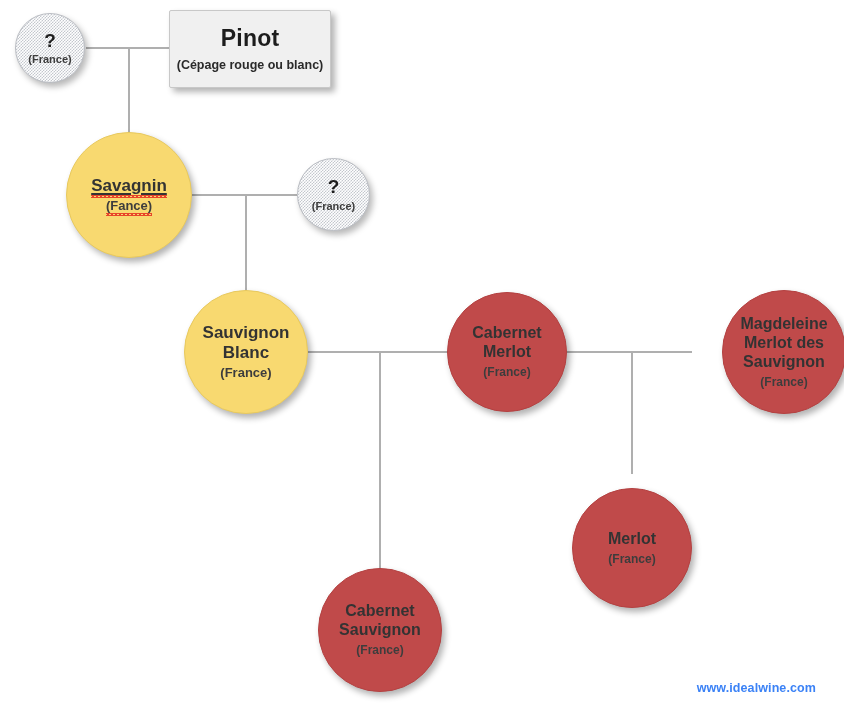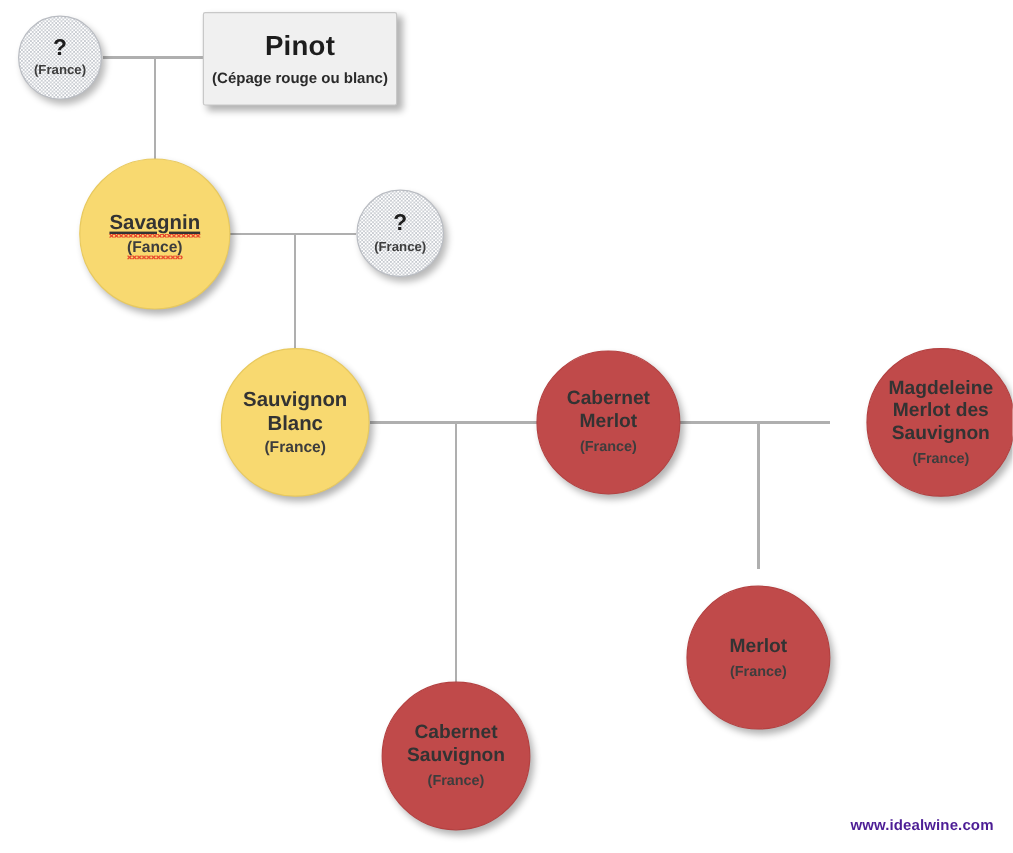--- a/index.html
+++ b/index.html
@@ -134,25 +134,25 @@
   }
   .spell.ul {
     text-decoration: underline;
     text-decoration-thickness: 1.5px;
     text-underline-offset: 2px;
   }
 
   
   #watermark {
     position: absolute;
-    right: 16px;
+    right: 28px;
     bottom: 16px;
     font-size: 12.5px;
     font-weight: bold;
-    color: #4c1d95;
+    color: #3b82f6;
     letter-spacing: 0.1px;
   }
 </style>
 </head>
 <body>
 
 <div id="stage">
 
   <svg id="connectors" viewBox="0 0 844 711" width="844" height="711">
     <g stroke="#AFAFAF" stroke-width="2" fill="none" shape-rendering="crispEdges">

